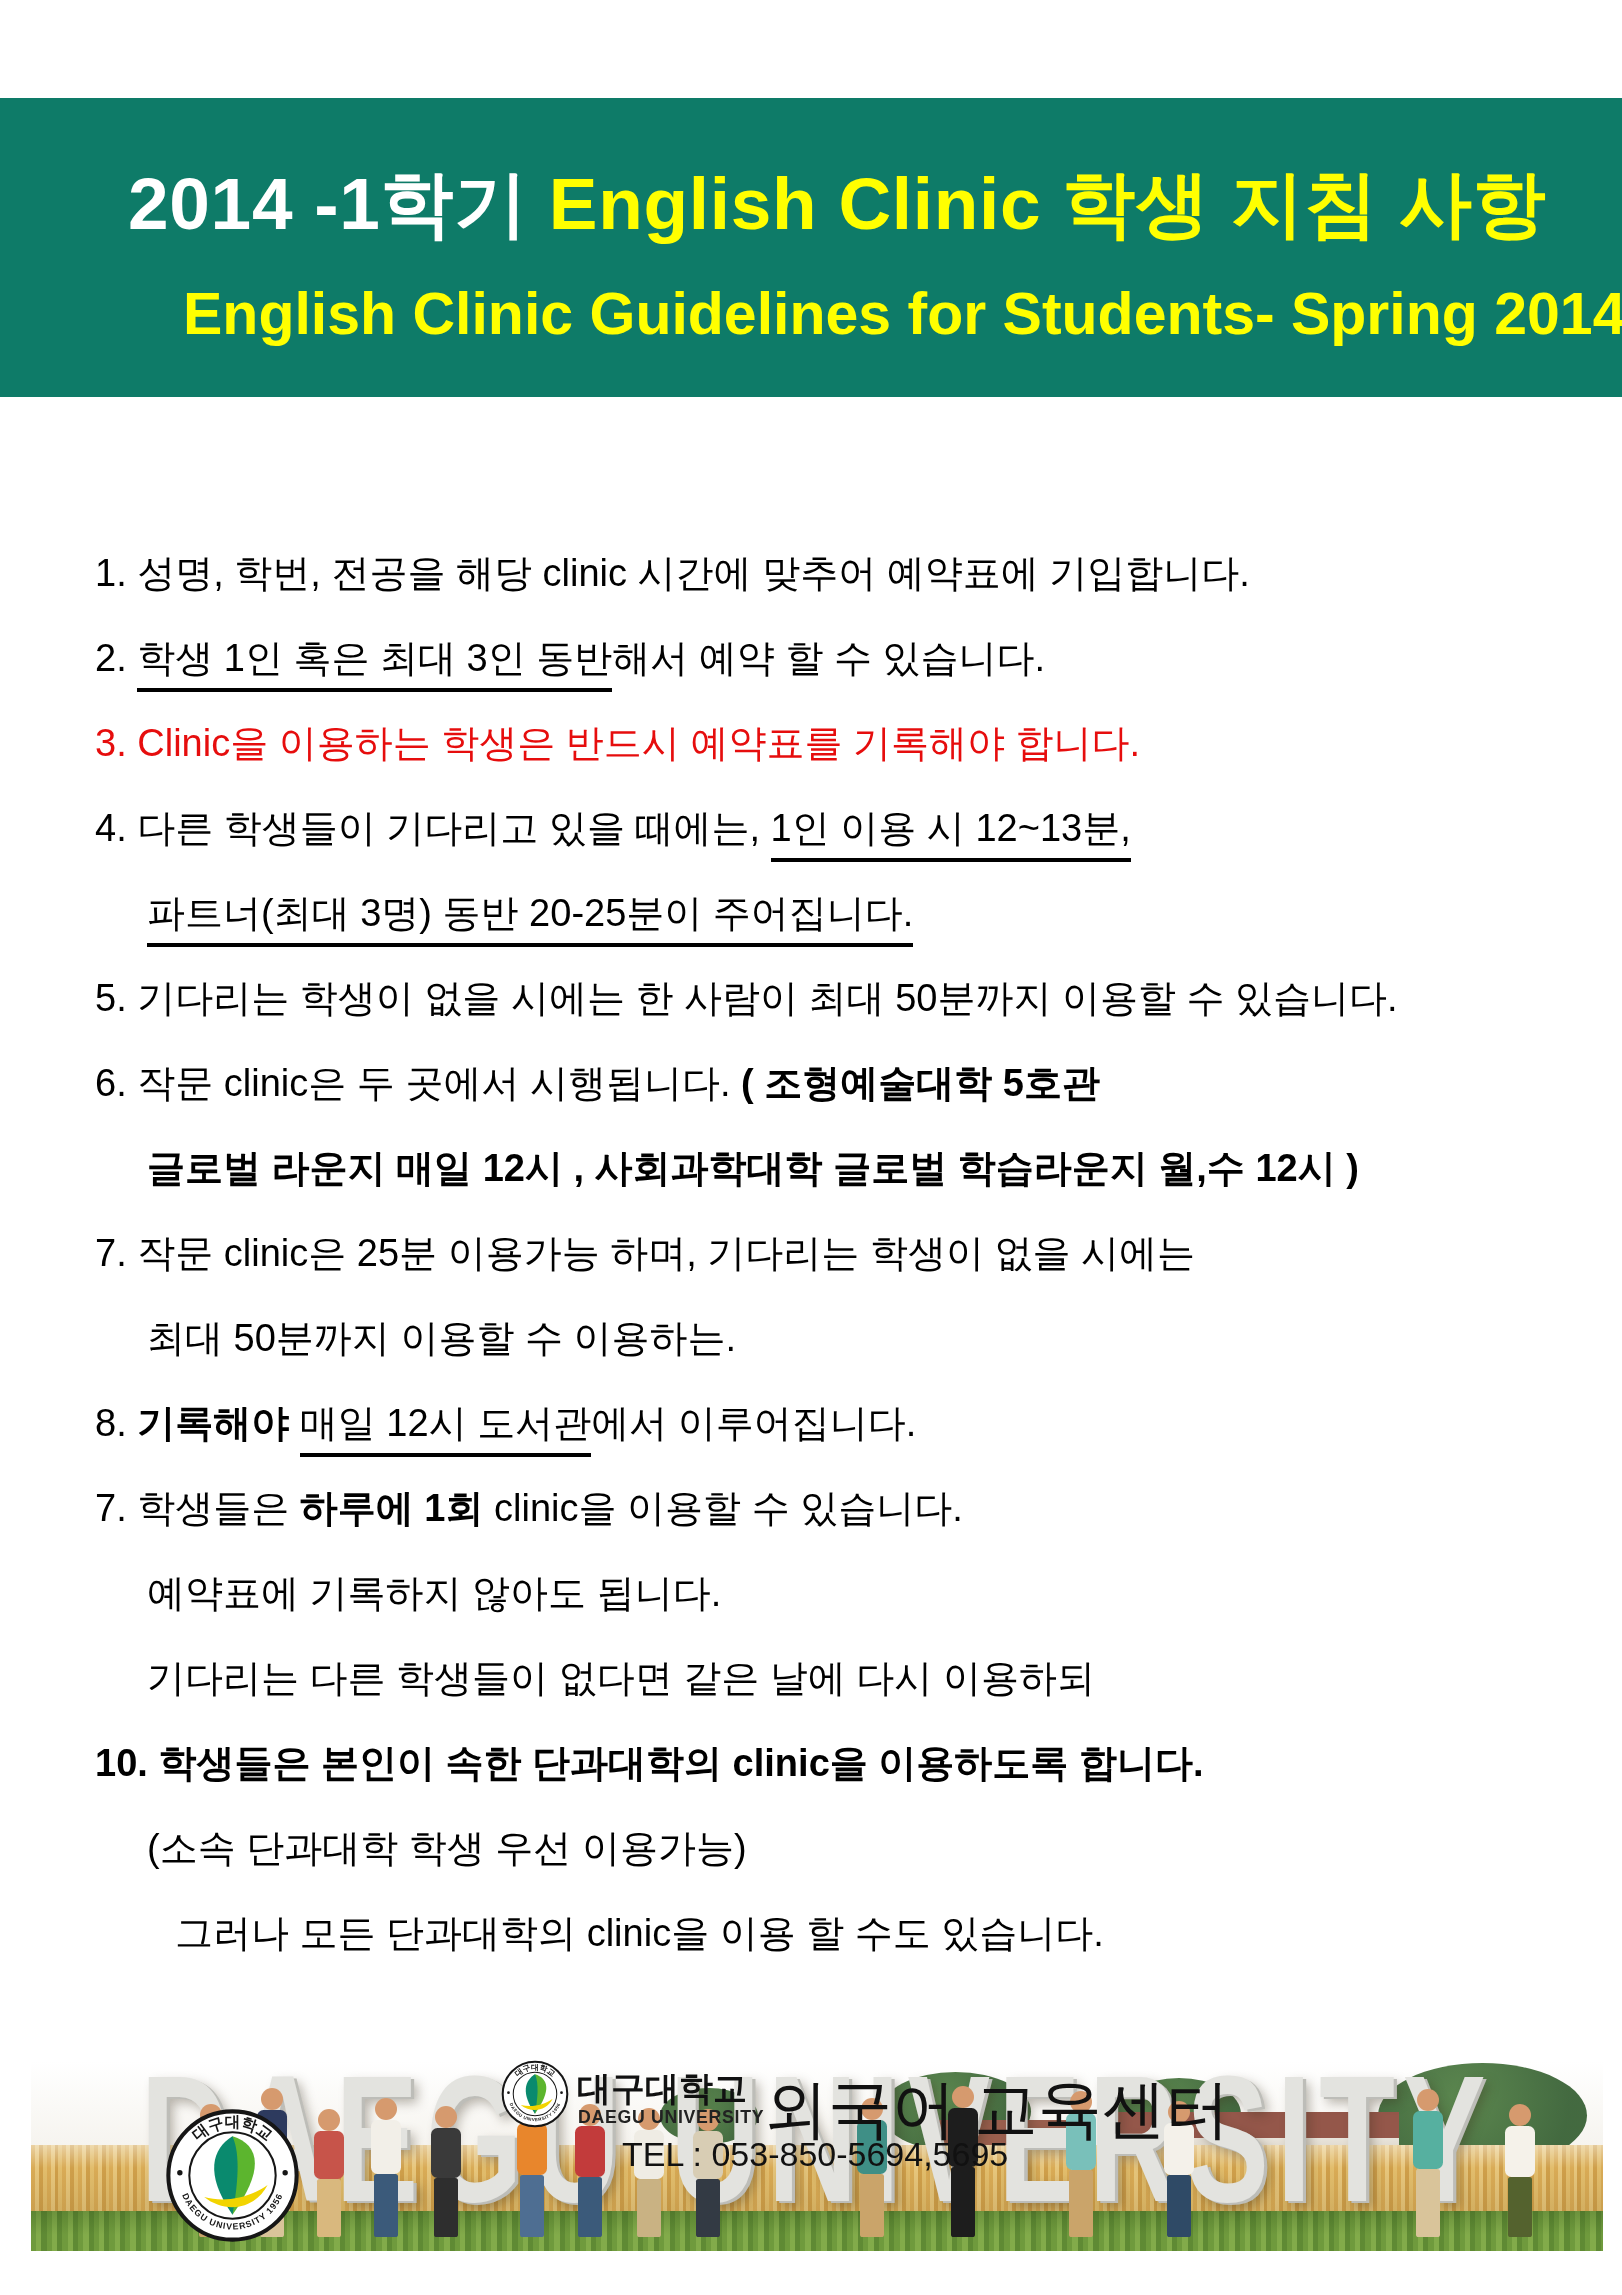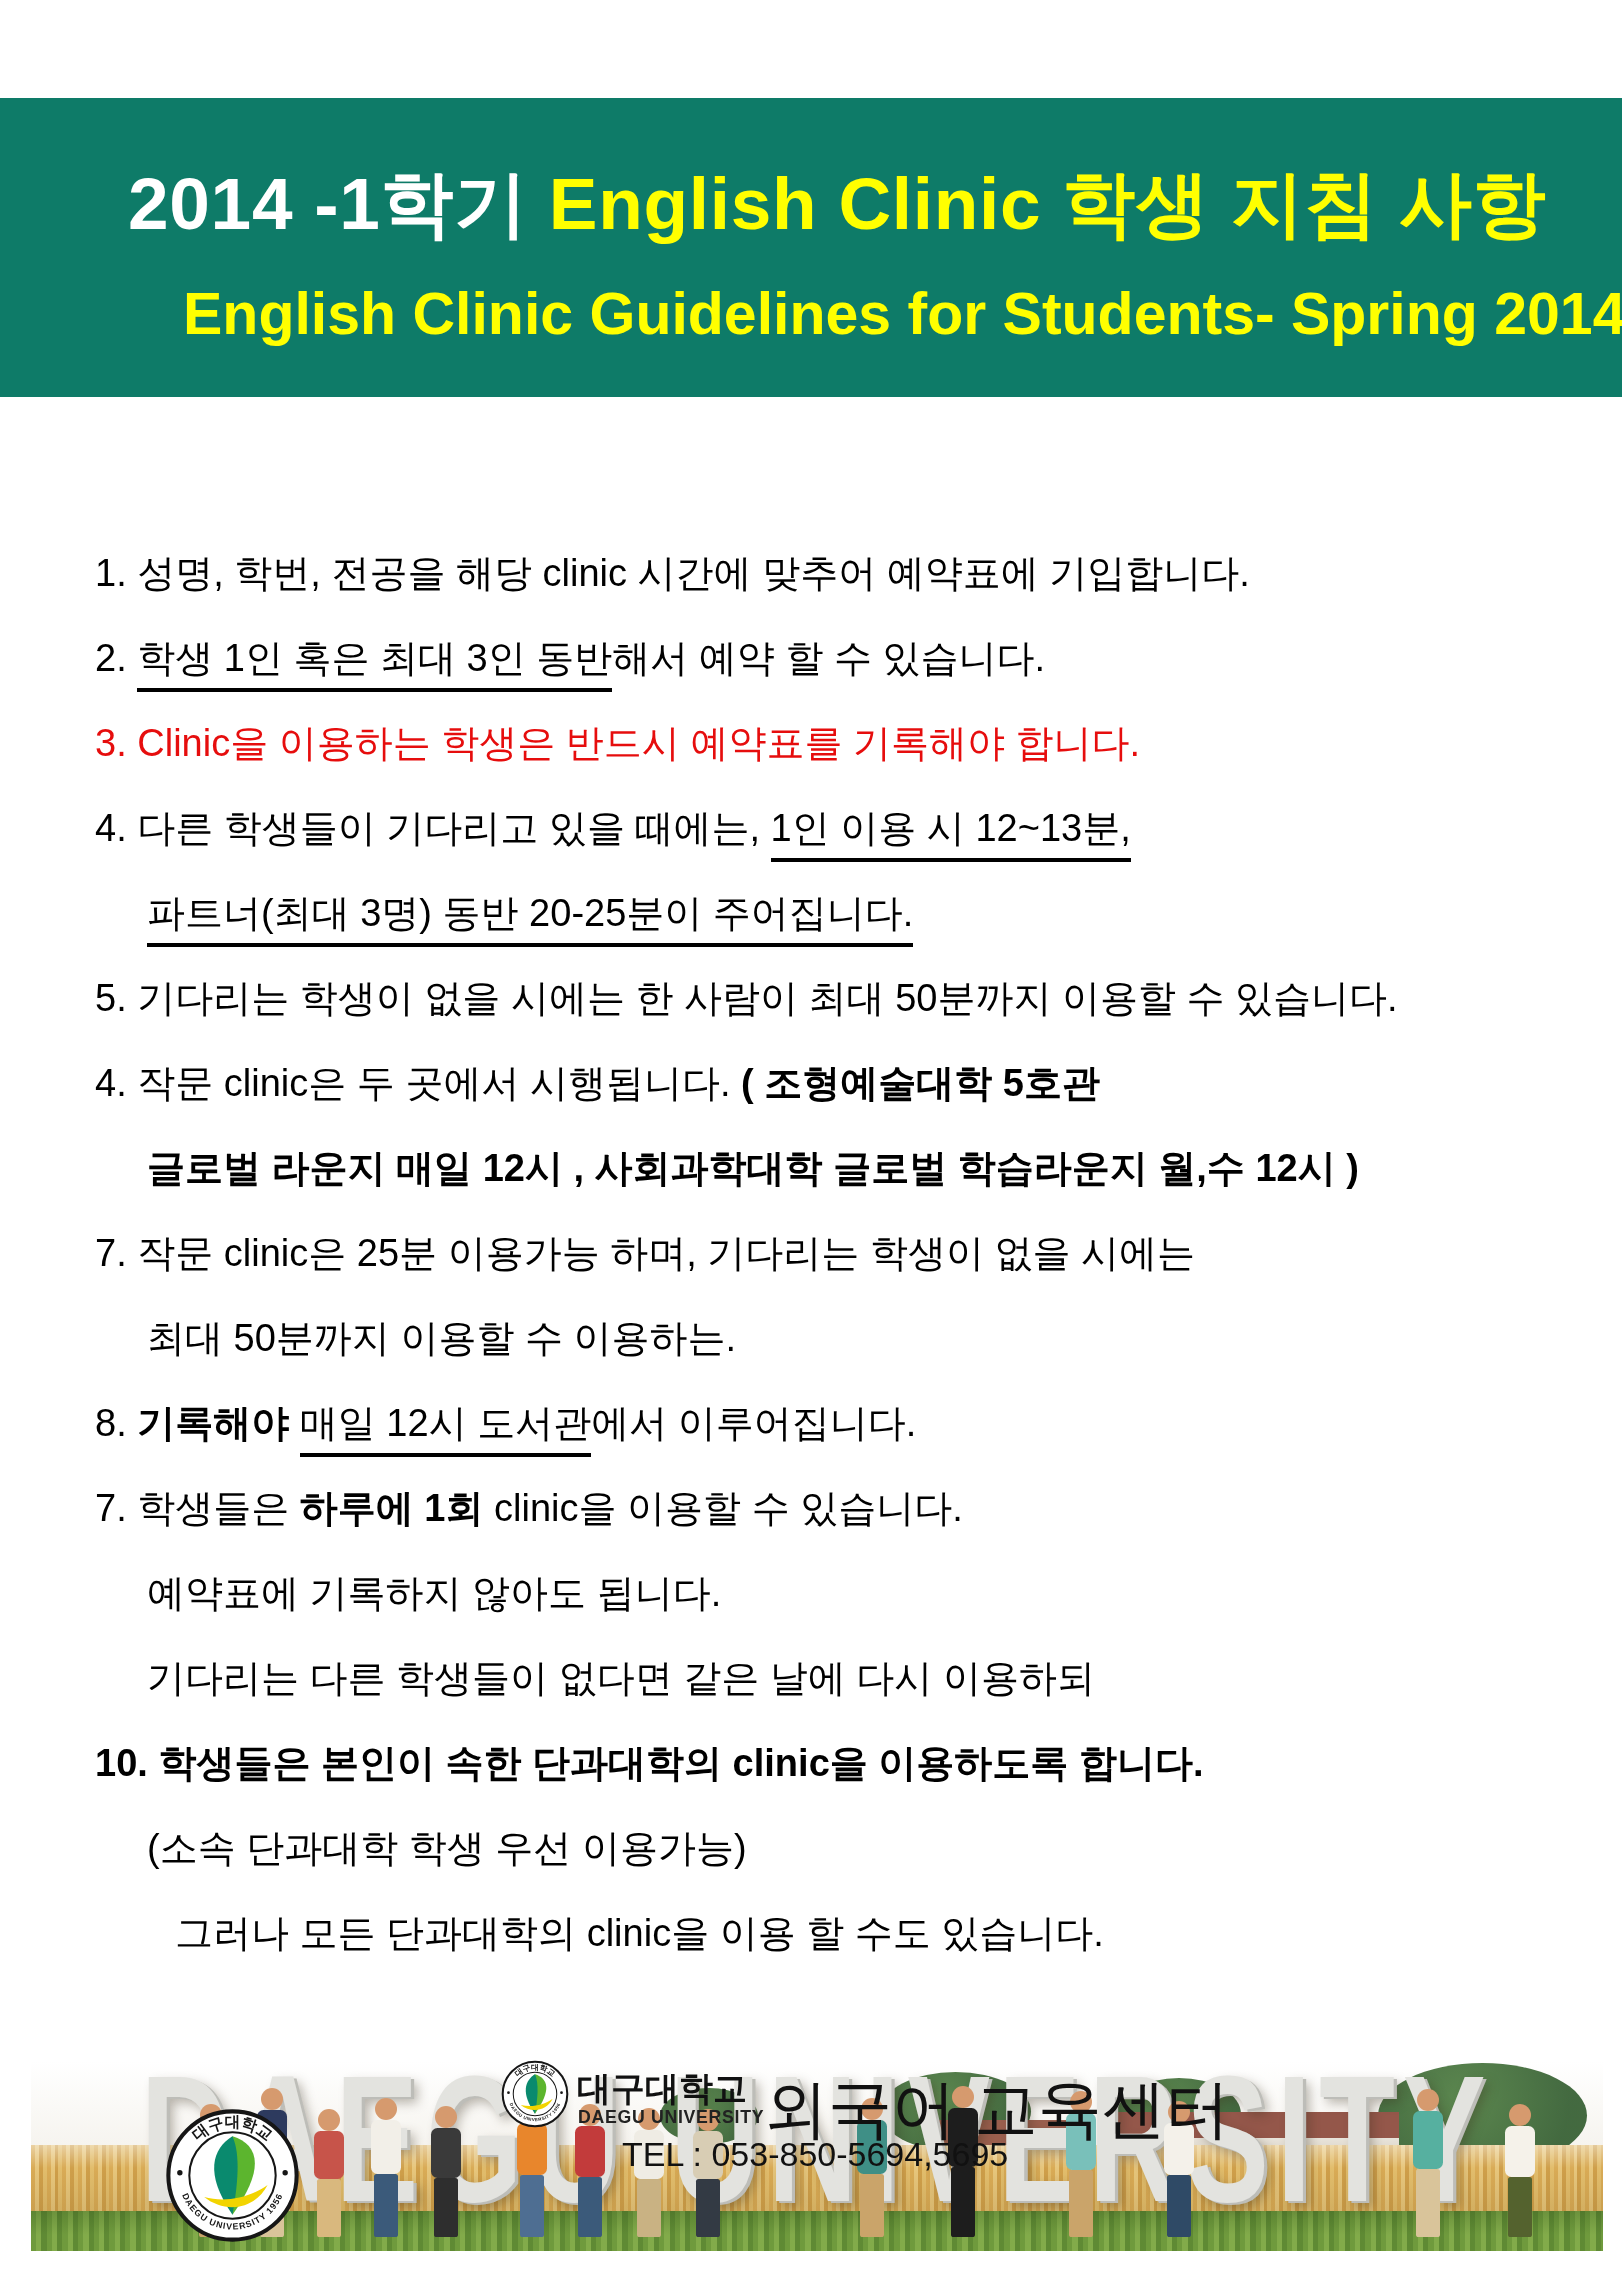--- a/index.html
+++ b/index.html
@@ -88,21 +88,21 @@
         <div class="line"><span class="red">3. Clinic을 이용하는 학생은 반드시 예약표를 기록해야 합니다.</span></div>
       </div>
       <div>
         <div class="line"><span class="">4. 다른 학생들이 기다리고 있을 때에는, </span><span class="u ">1인 이용 시 12~13분,</span></div>
         <div class="line ind1"><span class="u ">파트너(최대 3명) 동반 20-25분이 주어집니다.</span></div>
       </div>
       <div>
         <div class="line"><span class="">5. 기다리는 학생이 없을 시에는 한 사람이 최대 50분까지 이용할 수 있습니다.</span></div>
       </div>
       <div>
-        <div class="line"><span class="">4. 작문 clinic은 두 곳에서 시행됩니다.  </span><span class="b ">( 조형예술대학 5호관</span></div>
+        <div class="line"><span class="">6. 작문 clinic은 두 곳에서 시행됩니다.  </span><span class="b ">( 조형예술대학 5호관</span></div>
         <div class="line ind1"><span class="b ">글로벌 라운지 매일 12시 , 사회과학대학 글로벌 학습라운지 월,수 12시 )</span></div>
       </div>
       <div>
         <div class="line"><span class="">7. 작문 clinic은 25분 이용가능 하며, 기다리는 학생이 없을 시에는</span></div>
         <div class="line ind1"><span class="">최대 50분까지 이용할 수 이용하는.</span></div>
       </div>
       <div>
         <div class="line"><span class="">8. </span><span class="b ">기록해야</span><span class=""> </span><span class="u ">매일 12시 도서관</span><span class="">에서 이루어집니다.</span></div>
       </div>
       <div>

